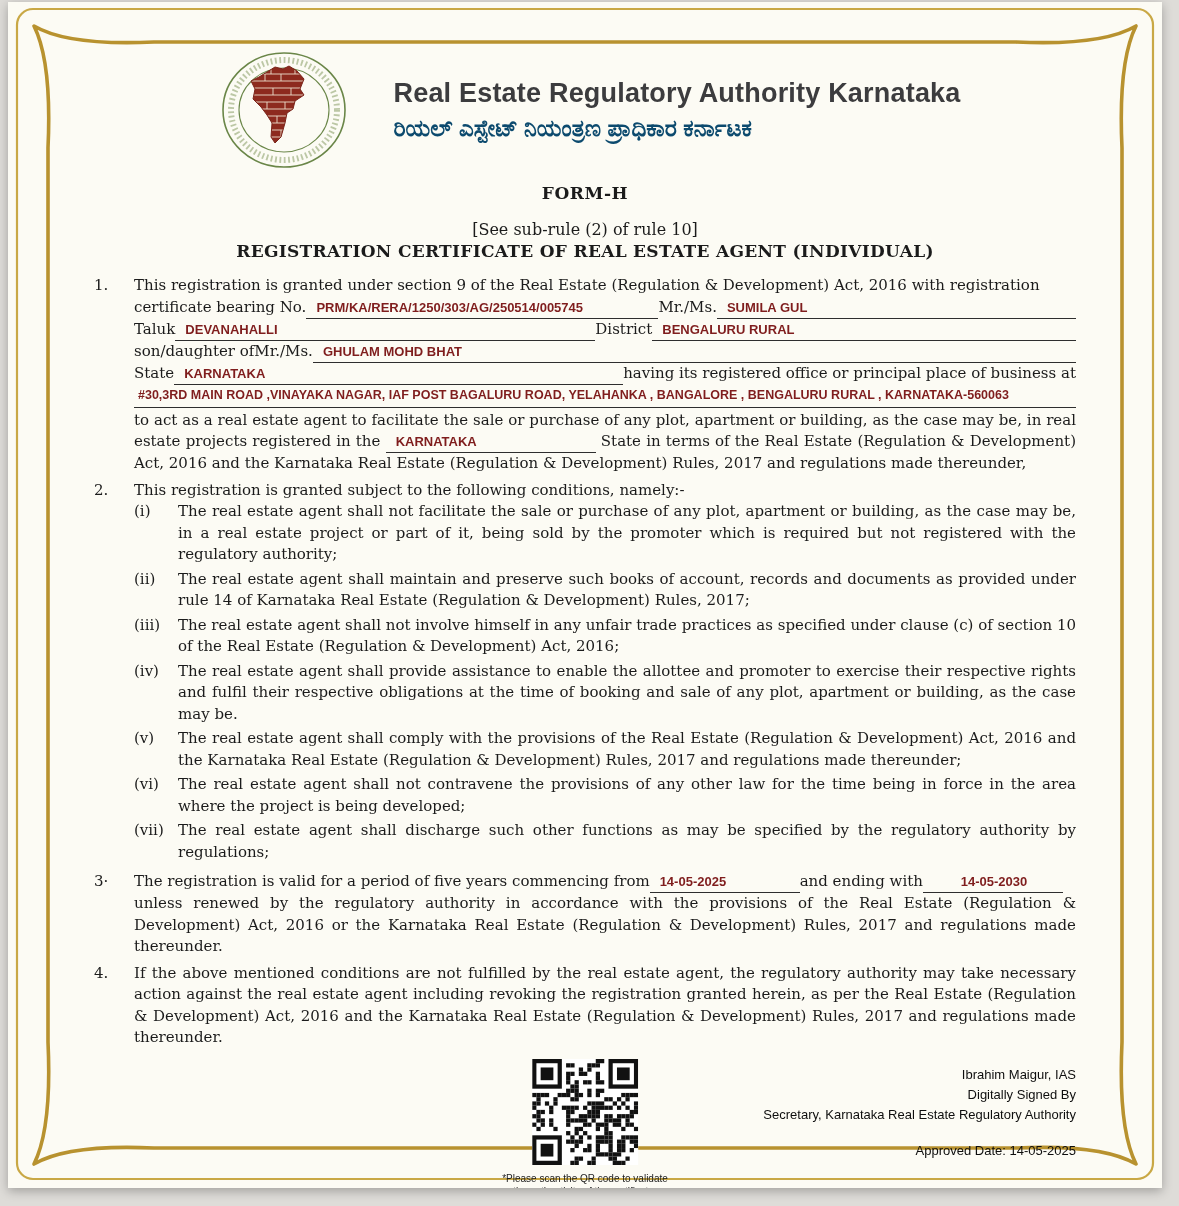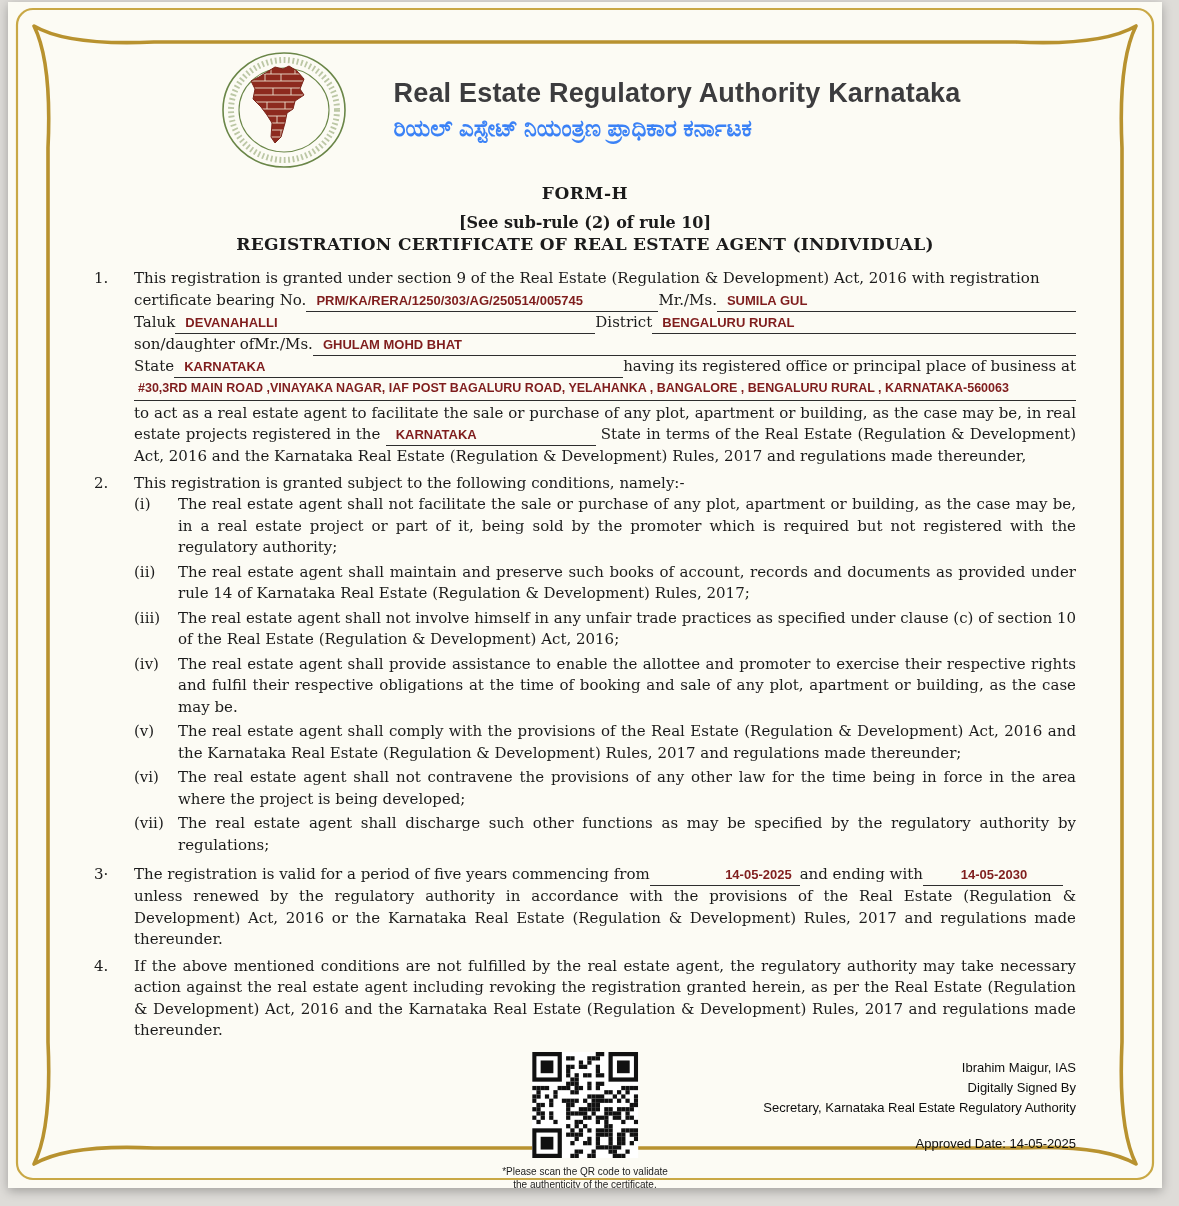--- a/index.html
+++ b/index.html
@@ -11,42 +11,42 @@
   .page{position:relative;width:1179px;height:1206px;background:var(--page-bg);overflow:hidden;}
   .paper{position:absolute;left:8px;top:2px;width:1154px;height:1186px;background:var(--paper);
          box-shadow:0 3px 10px rgba(0,0,0,.28);overflow:hidden;}
   .frame{position:absolute;inset:0;width:100%;height:100%;pointer-events:none;}
   .content{position:absolute;left:86px;top:46px;width:982px;}
 
   
   .hdr{display:flex;align-items:center;justify-content:center;gap:34px;margin-bottom:4px;}
   .seal{flex:none;}
   .org-title{font-family:"Liberation Sans",sans-serif;font-weight:700;font-size:27px;color:#3c3c3e;letter-spacing:.2px;}
-  .org-kn{font-family:"Liberation Sans",sans-serif;font-weight:600;font-size:23px;color:#3b82f6;margin-top:6px;}
+  .org-kn{font-family:"Liberation Sans",sans-serif;font-weight:600;font-size:23px;color:#0c4a6e;margin-top:6px;}
   .center{text-align:center;}
   .form-h{font-size:17px;font-weight:700;letter-spacing:.6px;margin-top:11px;}
-  .rule{font-size:16px;font-weight:700;margin-top:10px;}
+  .rule{font-size:16px;font-weight:400;margin-top:17px;}
   .cert-title{font-size:17px;font-weight:700;letter-spacing:.3px;margin-top:2px;margin-bottom:14px;}
 
   
   .clause{display:flex;margin-bottom:5px;}
   .num{flex:none;width:40px;font-size:15px;line-height:21.5px;}
   .cbody{flex:1;font-size:15px;line-height:21.5px;}
   .para{text-align:justify;}
   .nowrap{white-space:nowrap;}
   .frow{display:flex;align-items:baseline;}
   .lbl{white-space:nowrap;}
   .fill{font-family:"Liberation Sans",sans-serif;font-size:13px;font-weight:600;color:#7f1d1d;
         border-bottom:1.3px solid #2e2e2e;display:inline-block;vertical-align:baseline;
         padding:0 8px 1px 10px;line-height:19px;}
   .fill.grow{flex:1;}
   .fill.w-cert{width:352px;}
   .fill.w-taluk{width:420px;}
   .fill.inline-state{width:210px;}
-  .fill.date{min-width:150px;text-align:right;}
+  .fill.date{min-width:150px;text-align:left;}
   .fill.date2{min-width:140px;text-align:center;}
   .fill.addr{display:block;width:100%;font-size:12.5px;padding:0 2px 2px 4px;margin:1px 0 2px 0;}
 
   .cond{display:flex;margin-bottom:3px;}
   .cnum{flex:none;width:44px;font-size:15px;line-height:21.5px;}
   .ctext{flex:1;text-align:justify;font-size:15px;line-height:21.5px;}
 
   
   .footer{position:relative;height:150px;margin-top:10px;}
   .qr-wrap{position:absolute;left:50%;transform:translateX(-50%);top:0;text-align:center;}

